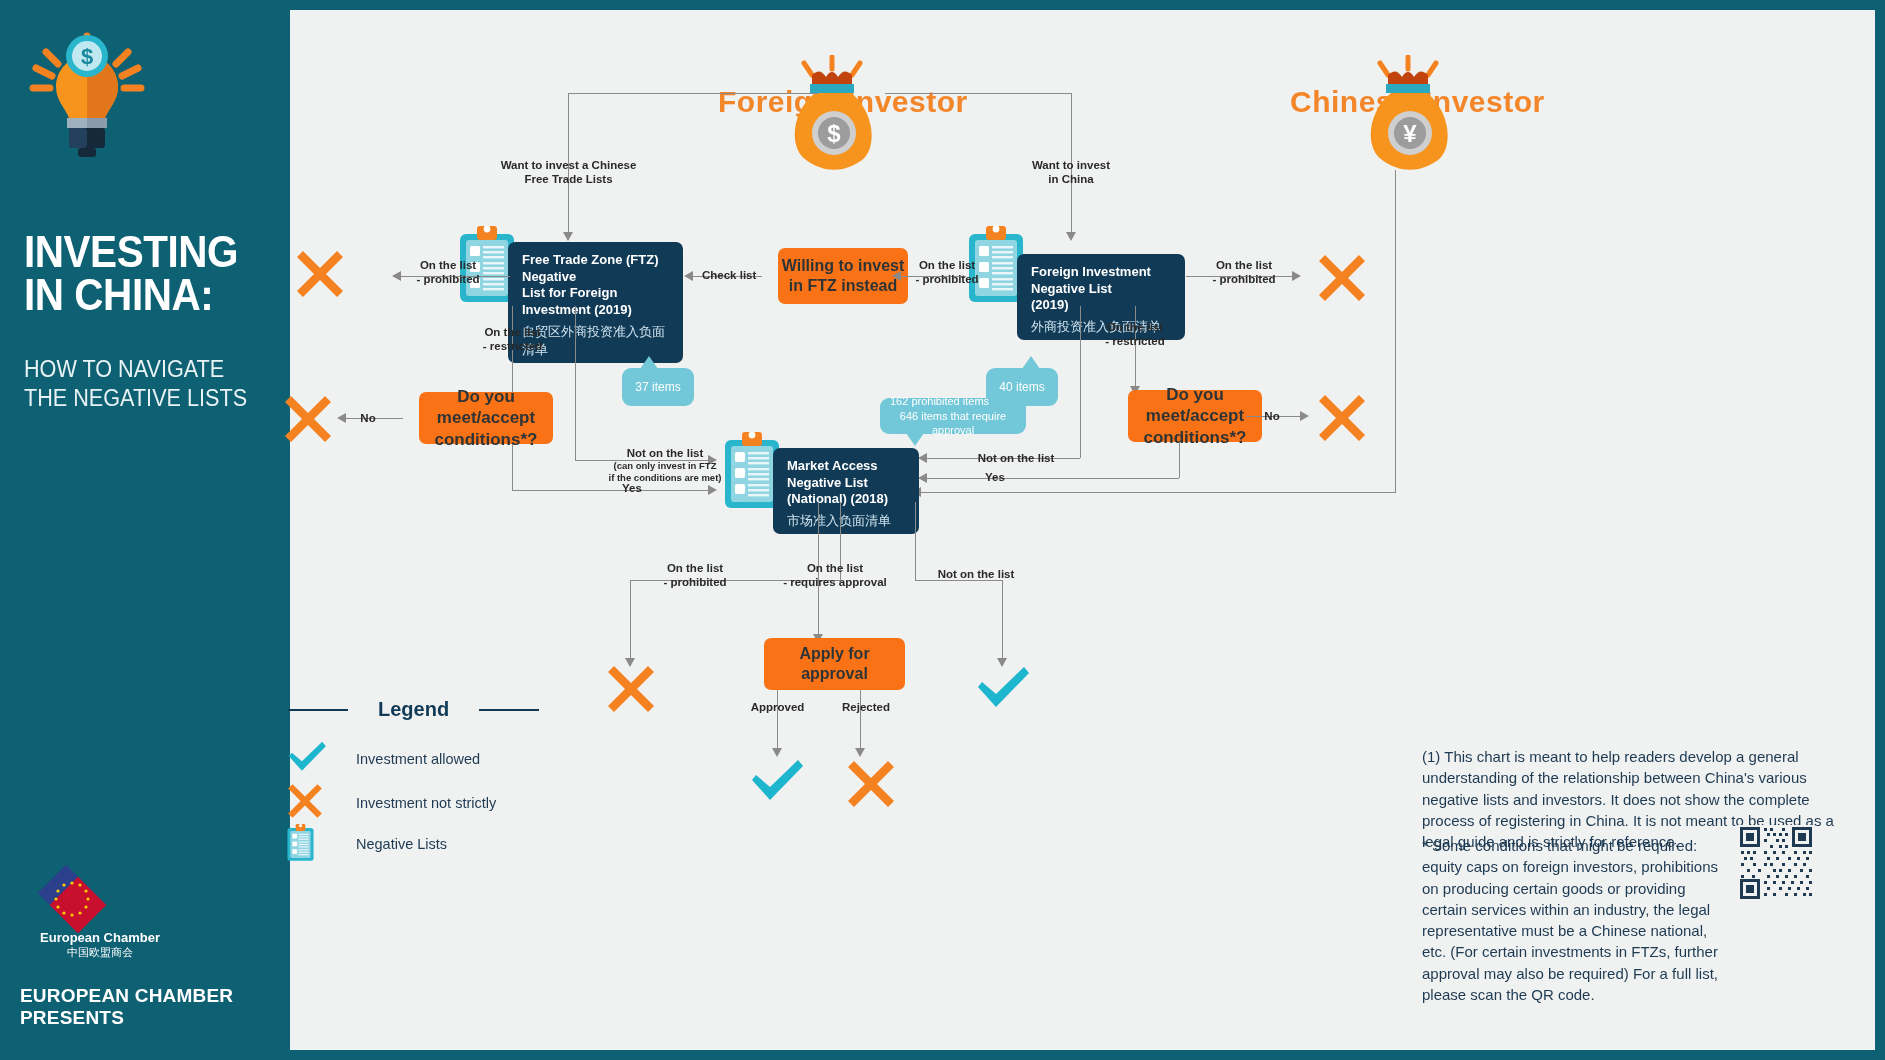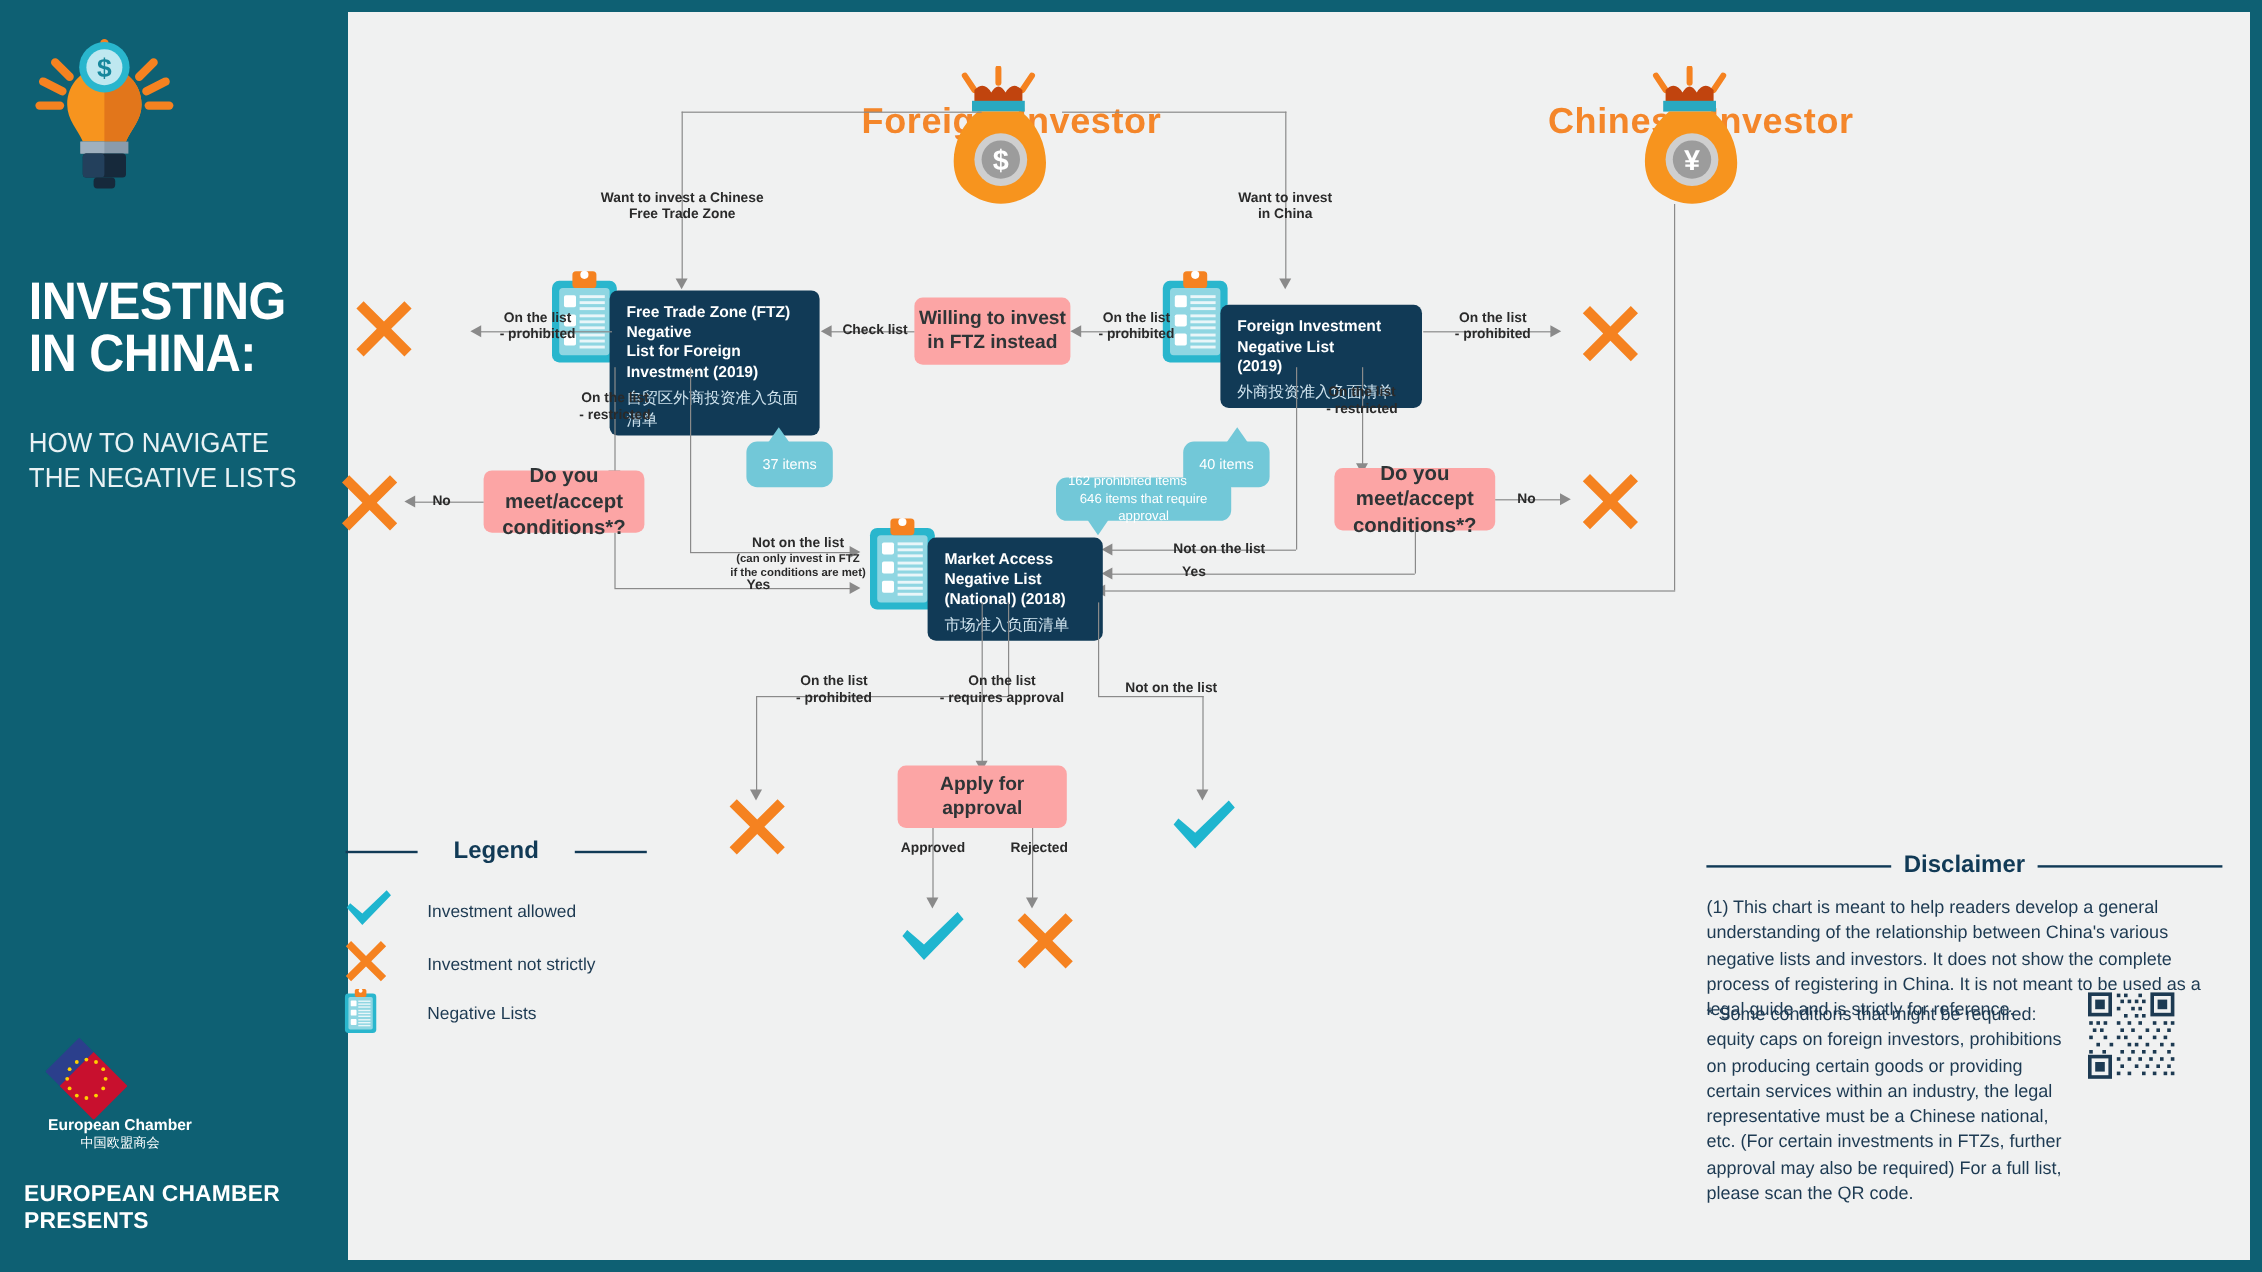--- a/index.html
+++ b/index.html
@@ -51,24 +51,24 @@
             line-height:1.25; text-align:center; white-space:nowrap; }
   .elabel .sm { font-size:9.5px; font-weight:bold; display:block; }
 
   
   .navybox { position:absolute; background:#113a56; border-radius:7px;
              color:#fff; padding:10px 14px 4px 14px; }
   .navybox .en { font-size:13px; font-weight:bold; line-height:1.28; }
   .navybox .cn { font-size:13px; color:#cfe3ee; margin-top:4px; }
 
   
-  .greybox { position:absolute; background:#fca5a5; border-radius:7px;
+  .greybox { position:absolute; background:#f97316; border-radius:7px;
              display:flex; align-items:center; justify-content:center;
              text-align:center; color:#2e3436; font-size:17px; font-weight:bold;
-             line-height:1.25; }
+             line-height:1.25;margin-left:16px; }
 
   
   .bubble { position:absolute; background:#72c8d8; border-radius:9px; color:#fff;
             font-size:12px; line-height:1.35; display:flex; align-items:center;
             justify-content:center; text-align:center; padding:6px 10px; }
   .bubble .tail { position:absolute; width:0;height:0; top:-12px;
                   border-left:9px solid transparent; border-right:9px solid transparent;
                   border-bottom:13px solid #72c8d8; }
   .bubble.tail-up-left .tail { left:18px; }
   .bubble.tail-up-right .tail { right:18px; }
@@ -201,21 +201,21 @@
         <circle cx="52" cy="78" r="16" fill="#9c9c9c"></circle>
         <text x="52" y="87" text-anchor="middle" font-size="24" font-weight="bold" fill="#fff" font-family="Liberation Sans, sans-serif">¥</text>
       </svg>
     </div>
 
     <div class="ln lnh" style="left:278px; top:83px; width:250px;"></div>
     <div class="ln lnv" style="left:278px; top:83px; height:144px;"></div>
     <div class="arrow arr-down" style="left:273px; top:222px;"></div>
     <div class="elabel" style="left:206px; top:148px; width:145px;">
       <span>Want to invest a Chinese</span><br>
-      <span>Free Trade Zone</span>
+      <span>Free Trade Lists</span>
     </div>
 
     <div class="ln lnh" style="left:595px; top:83px; width:187px;"></div>
     <div class="ln lnv" style="left:781px; top:83px; height:144px;"></div>
     <div class="arrow arr-down" style="left:776px; top:222px;"></div>
     <div class="elabel" style="left:716px; top:148px; width:130px;">
       <span>Want to invest</span><br>
       <span>in China</span>
     </div>
 
@@ -537,25 +537,20 @@
               <rect x="26" y="50" width="21" height="2.4"></rect>
             <rect x="26" y="56" width="21" height="2.4"></rect>
               <rect x="26" y="61" width="21" height="2.4"></rect>
               <rect x="26" y="66" width="21" height="2.4"></rect>
           </g>
         </svg>
       </span>
       <span class="lbl">Negative Lists</span>
     </div>
 
-    <div class="disc-head" style="left:1132px; top:700px;">
-      <span class="rule"></span>
-      <span class="txt">Disclaimer</span>
-      <span class="rule"></span>
-    </div>
     <div class="disc-p" style="left:1132px; top:736px;">(1) This chart is meant to help readers develop a general understanding of the relationship between China's various negative lists and investors. It does not show the complete process of registering in China. It is not meant to be used as a legal guide and is strictly for reference.</div>
     <div class="disc-p" style="left:1132px; top:825px; width:300px;">* Some conditions that might be required: equity caps on foreign investors, prohibitions on producing certain goods or providing certain services within an industry, the legal representative must be a Chinese national, etc. (For certain investments in FTZs, further approval may also be required) For a full list, please scan the QR code.</div>
 
     <div class="qr" style="left:1448px; top:815px;">
       <svg viewBox="0 0 76 76" width="76" height="76">
         <rect width="76" height="76" fill="#f0f1f1"></rect>
         <g fill="#1d3a52">
           <rect x="2" y="2" width="20" height="20"></rect>
             <rect x="5" y="5" width="14" height="14" fill="#f0f1f1"></rect>
             <rect x="8" y="8" width="8" height="8"></rect>

